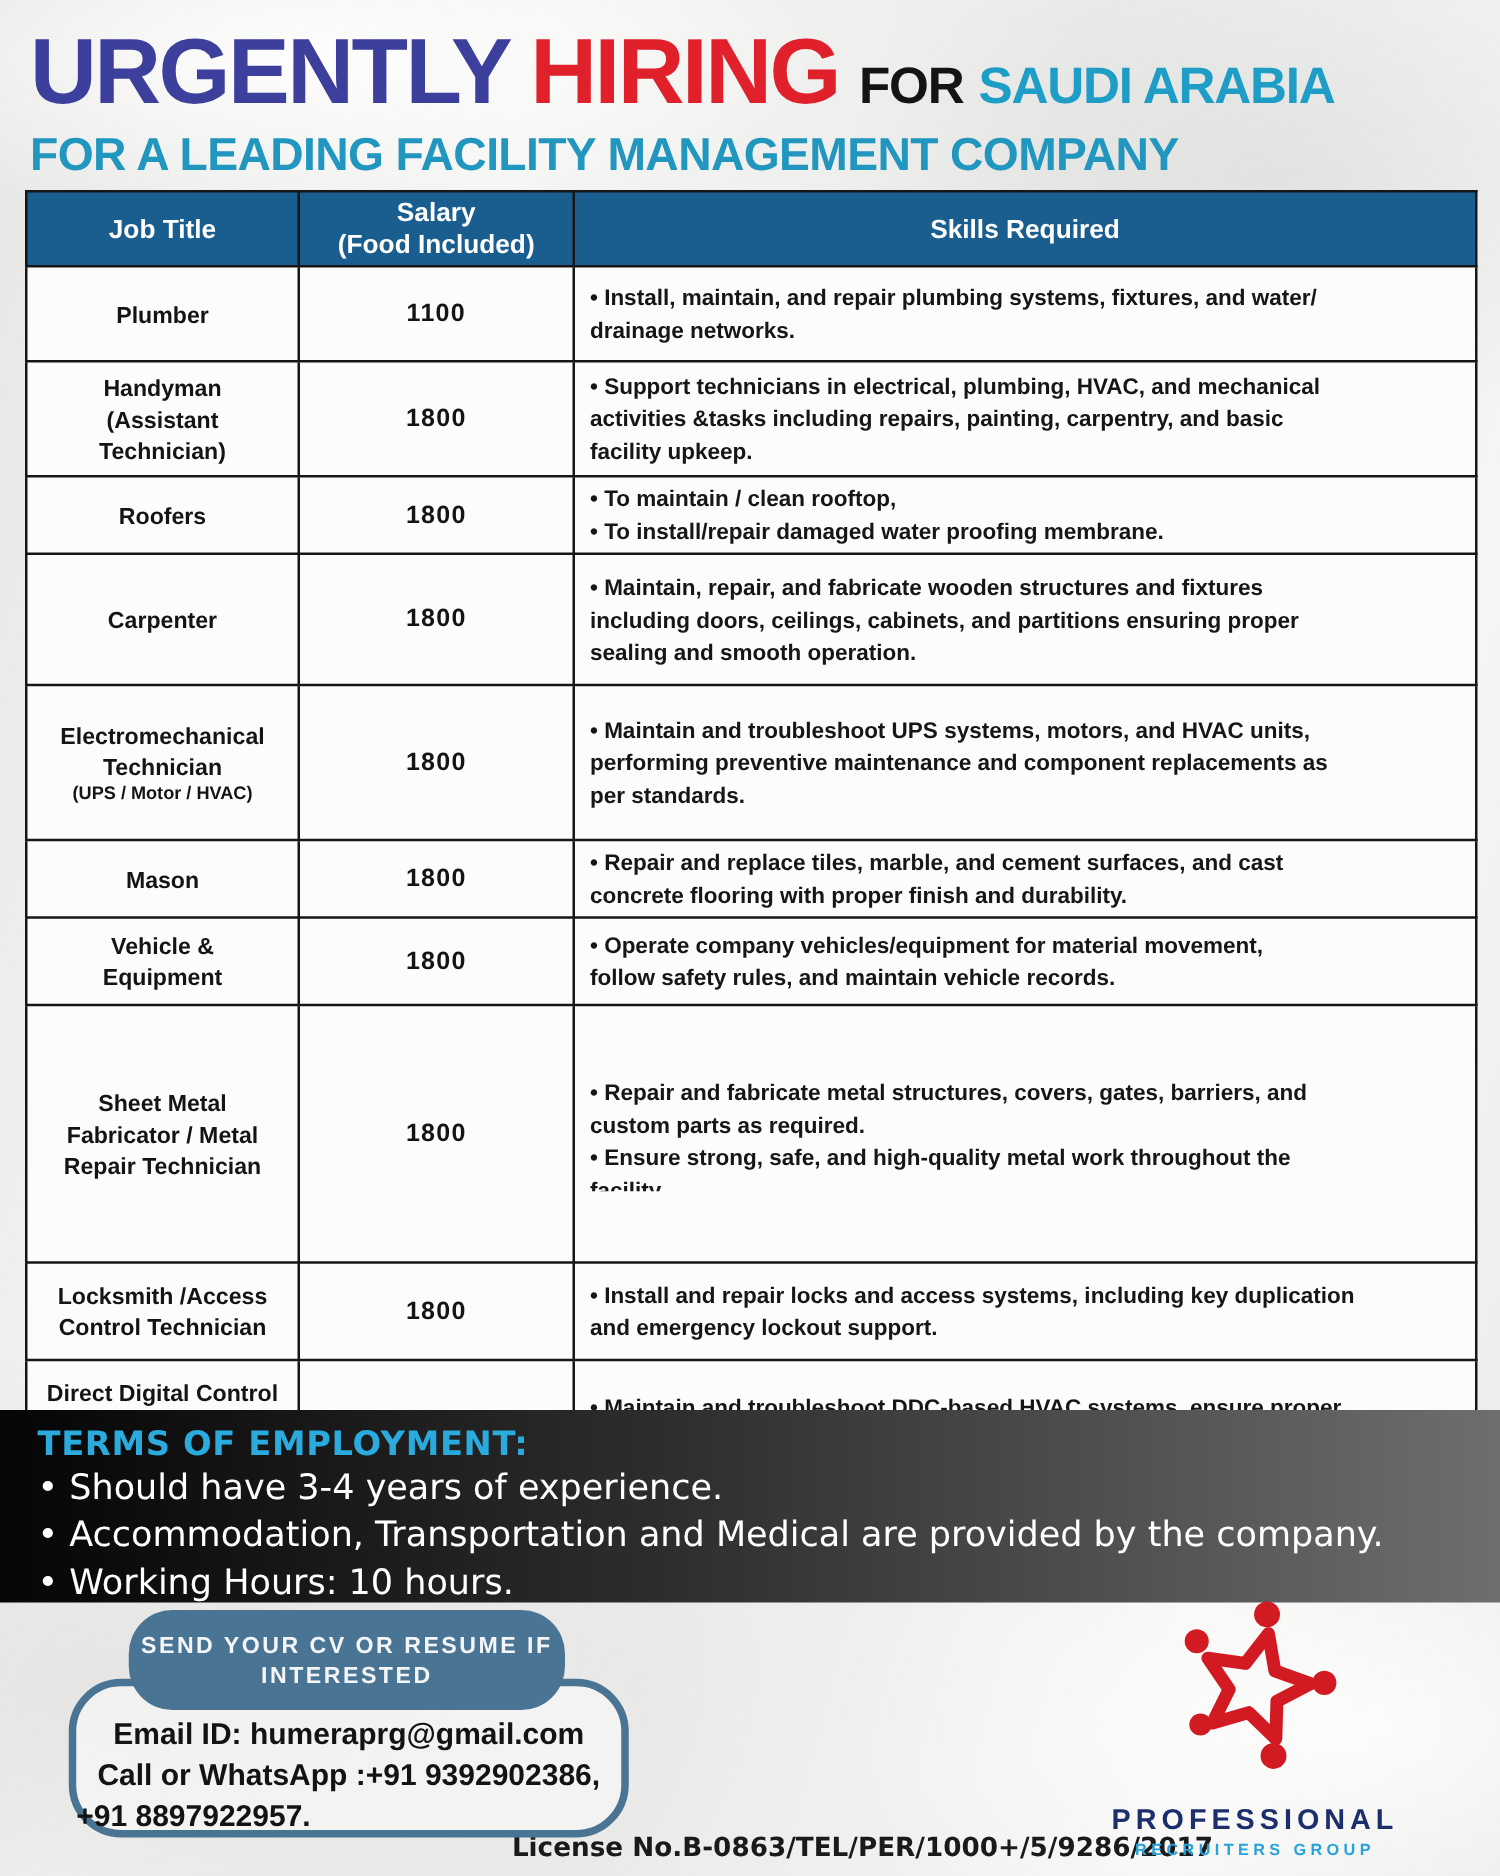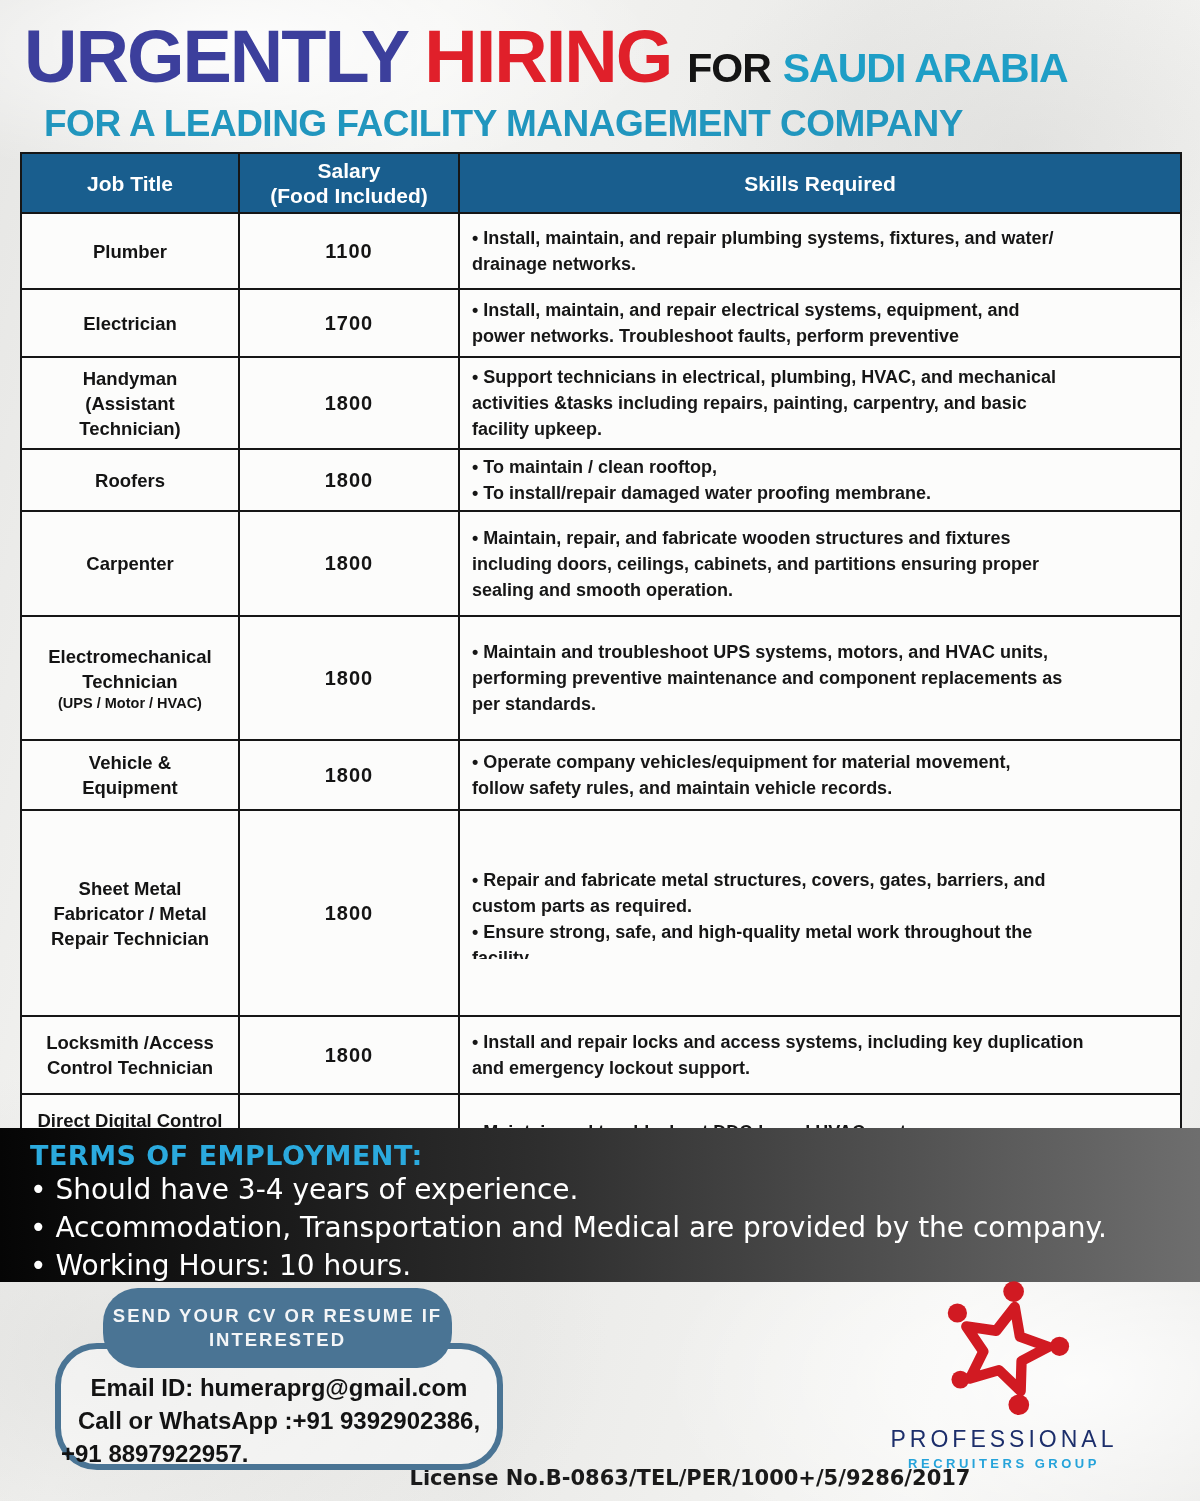--- a/index.html
+++ b/index.html
@@ -27,21 +27,20 @@
     font-weight: 900; letter-spacing: -2px;
   }
   .t-urgently { font-size: 74px; color: #3c3f9c; margin-right: 16px; }
   .t-hiring   { font-size: 74px; color: #e0202a; margin-right: 16px; }
   .t-for      { font-size: 41px; color: #141414; margin-right: 12px; letter-spacing: -1px; }
   .t-location { font-size: 41px; color: #1e9ec6; letter-spacing: -1px; }
   .subtitle {
     margin-top: 4px;
     font-size: 37px; font-weight: 900; letter-spacing: -0.5px;
     color: #2196be;
-    margin-left: 20px;
   }
 
   
   table.jobs {
     position: absolute; left: 20px; top: 152px; width: 1160px;
     border-collapse: collapse; table-layout: fixed;
     background: #fcfcfb;
     border: 2px solid #161616;
   }
   table.jobs th, table.jobs td {
@@ -109,22 +108,22 @@
   .license-text {
     position: absolute; left: 190px; top: 1466px; width: 1000px;
     text-align: center; font-size: 21px; font-weight: bold; color: #1a1a1a;
     font-family: "DejaVu Sans", sans-serif;
   }
 
   
   .logo { position: absolute; left: 878px; top: 1276px; width: 252px; text-align: center; }
   .logo svg { display: block; margin: 0 auto; }
   .logo-name {
-    margin-top: 2px;
-    font-size: 23px; font-weight: normal; color: #1c2e6b; letter-spacing: 4px;
+    margin-top: 18px;
+    font-size: 23px; font-weight: bold; color: #1c2e6b; letter-spacing: 4px;
   }
   .logo-tagline {
     margin-top: 3px;
     font-size: 13px; font-weight: bold; color: #25a3da; letter-spacing: 3.5px;
   }
 </style>
 </head>
 <body>
 
 <div class="page">
@@ -153,26 +152,20 @@
         <th>Skills Required</th>
       </tr>
     </thead>
     <tbody>
       <tr style="height:76px">
         <td class="job-cell">Plumber</td>
         <td class="salary-cell">1100</td>
         <td class="skills-cell">• Install, maintain, and repair plumbing systems, fixtures, and water/
 drainage networks.</td>
       </tr>
-      <tr style="height:68px">
-        <td class="job-cell">Electrician</td>
-        <td class="salary-cell">1700</td>
-        <td class="skills-cell">• Install, maintain, and repair electrical systems, equipment, and
-power networks. Troubleshoot faults, perform preventive</td>
-      </tr>
       <tr style="height:92px">
         <td class="job-cell">Handyman
 (Assistant
 Technician)</td>
         <td class="salary-cell">1800</td>
         <td class="skills-cell">• Support technicians in electrical, plumbing, HVAC, and mechanical
 activities &amp;tasks including repairs, painting, carpentry, and basic
 facility upkeep.</td>
       </tr>
       <tr style="height:61px">
@@ -191,20 +184,26 @@
       <tr style="height:95px">
         <td class="job-cell">
           <span>Electromechanical
 Technician</span>
           <div class="job-sub">(UPS / Motor / HVAC)</div>
         </td>
         <td class="salary-cell">1800</td>
         <td class="skills-cell">• Maintain and troubleshoot UPS systems, motors, and HVAC units,
 performing preventive maintenance and component replacements as
 per standards.</td>
+      </tr>
+      <tr style="height:62px">
+        <td class="job-cell">Mason</td>
+        <td class="salary-cell">1800</td>
+        <td class="skills-cell">• Repair and replace tiles, marble, and cement surfaces, and cast
+concrete flooring with proper finish and durability.</td>
       </tr>
       <tr style="height:70px">
         <td class="job-cell">Vehicle &amp;
 Equipment</td>
         <td class="salary-cell">1800</td>
         <td class="skills-cell">• Operate company vehicles/equipment for material movement,
 follow safety rules, and maintain vehicle records.</td>
       </tr>
       <tr style="height:100px">
         <td class="job-cell">Sheet Metal

